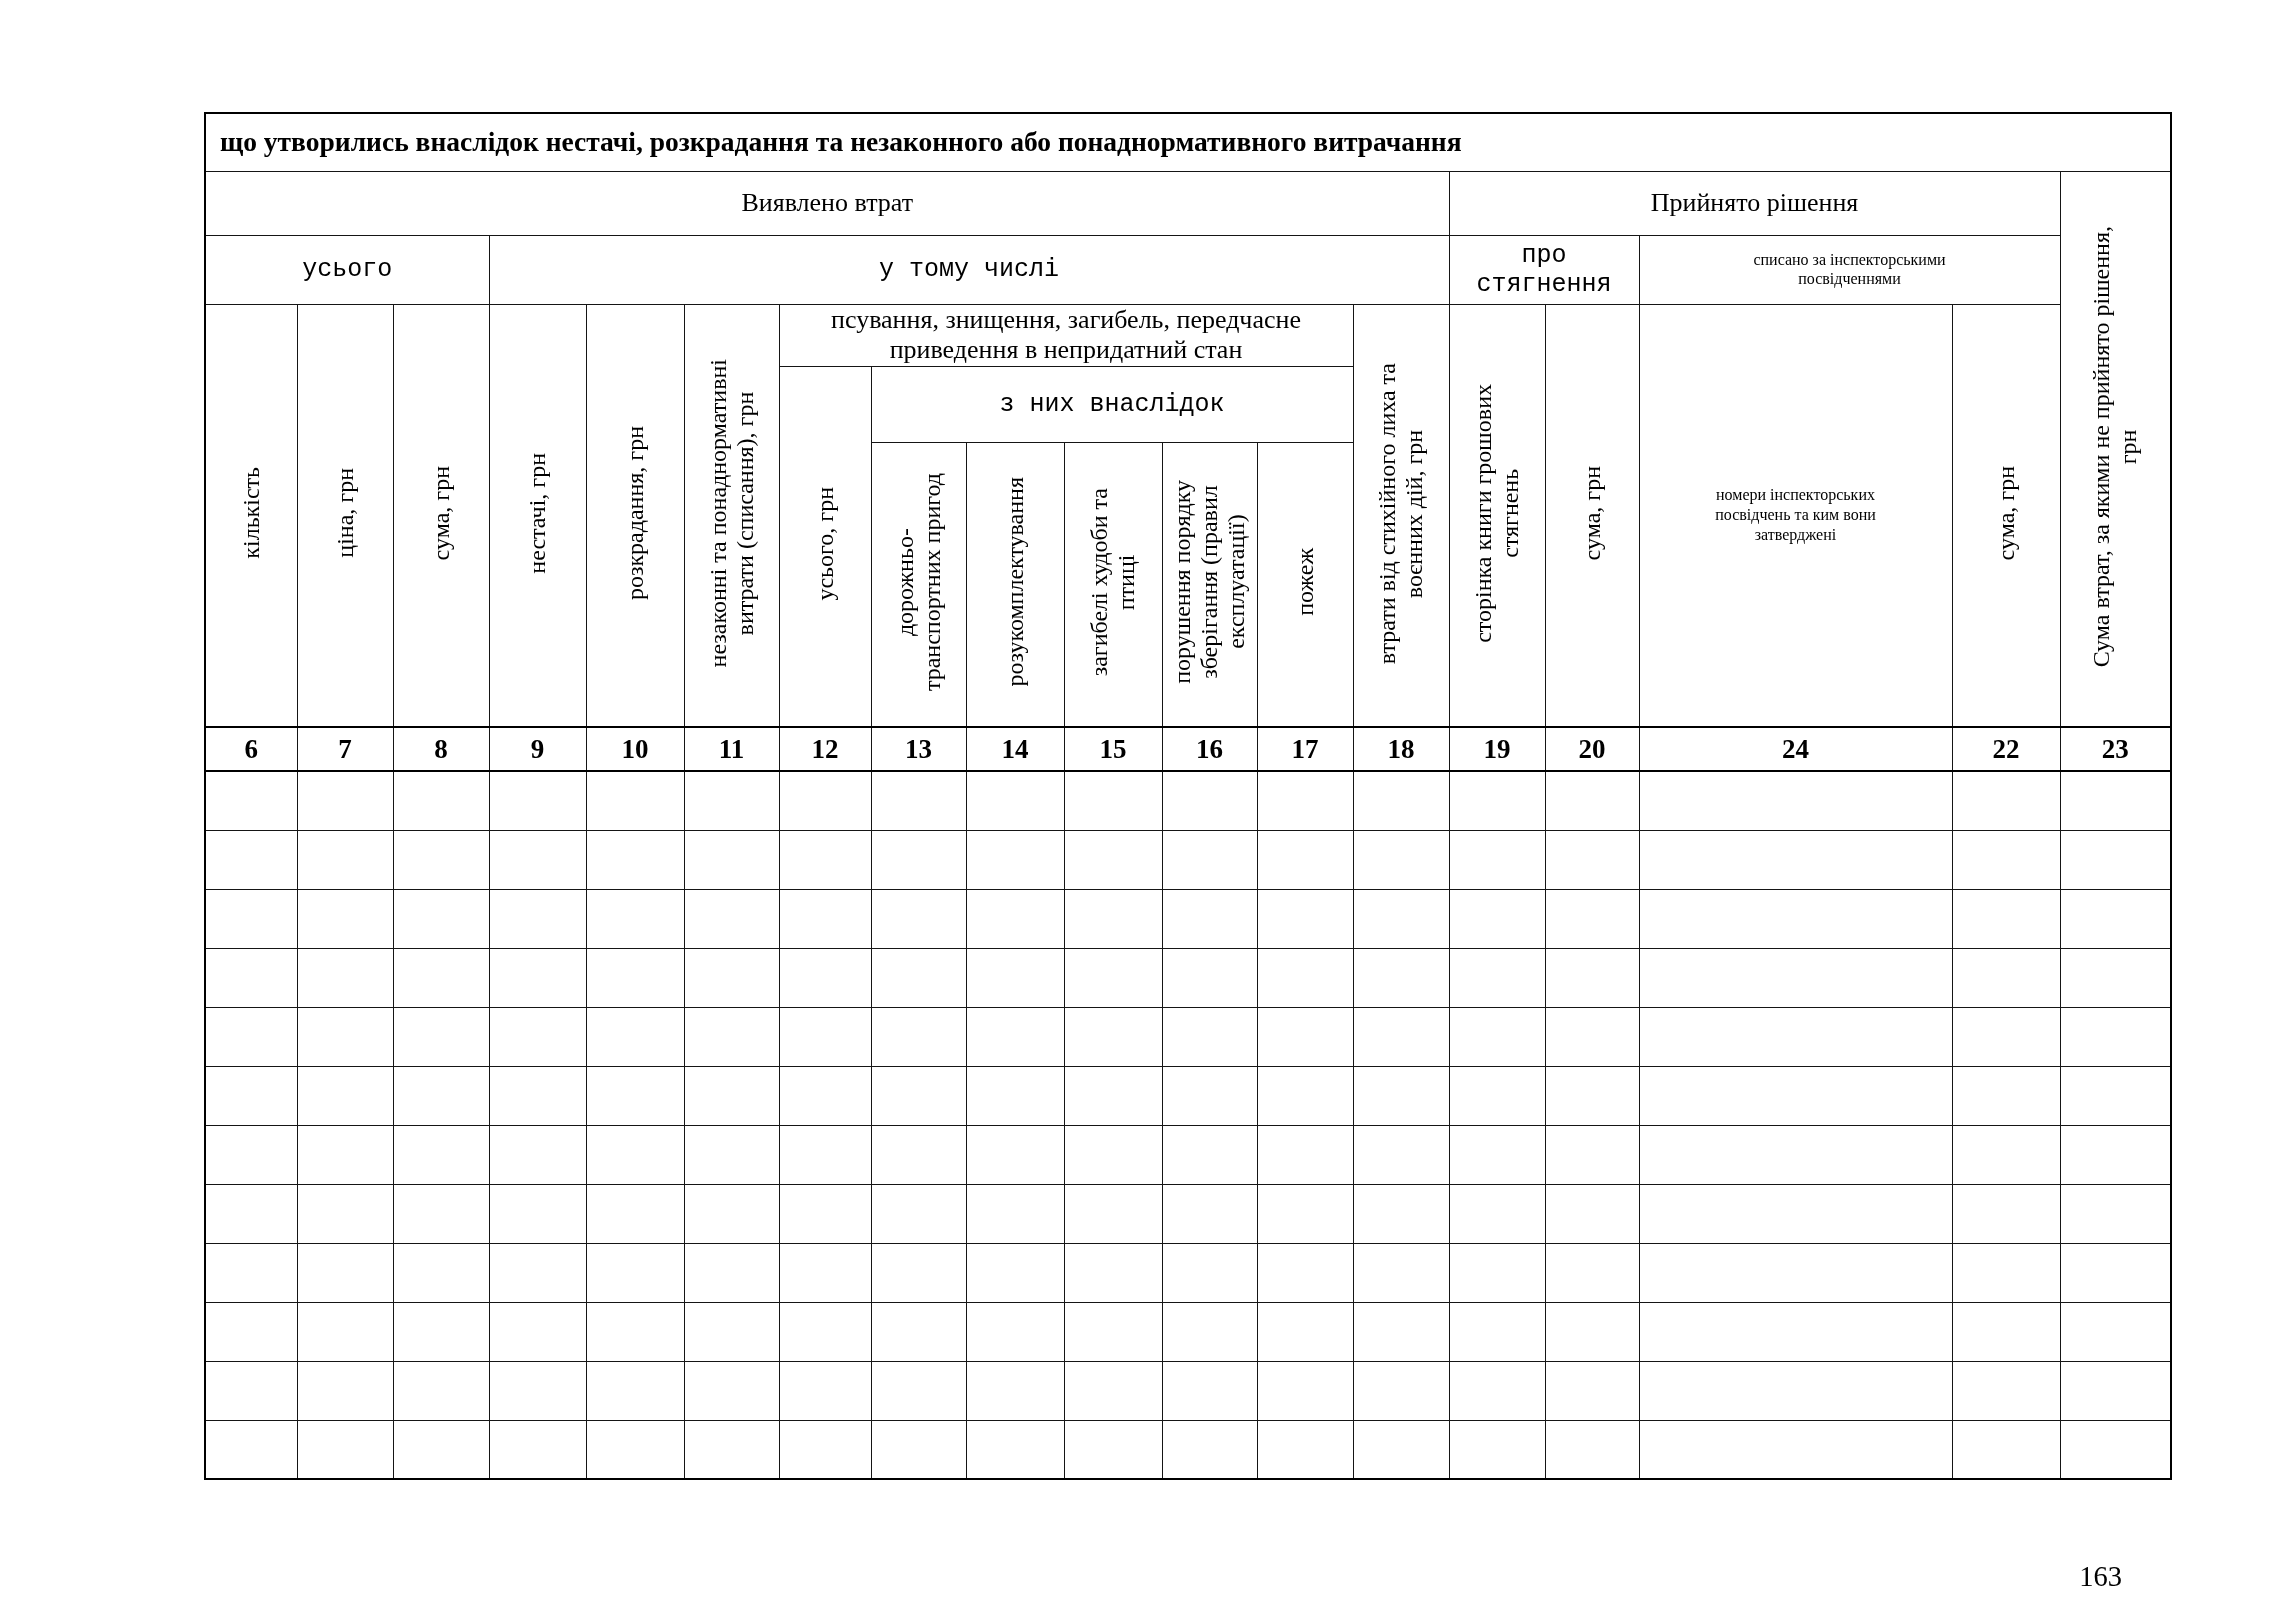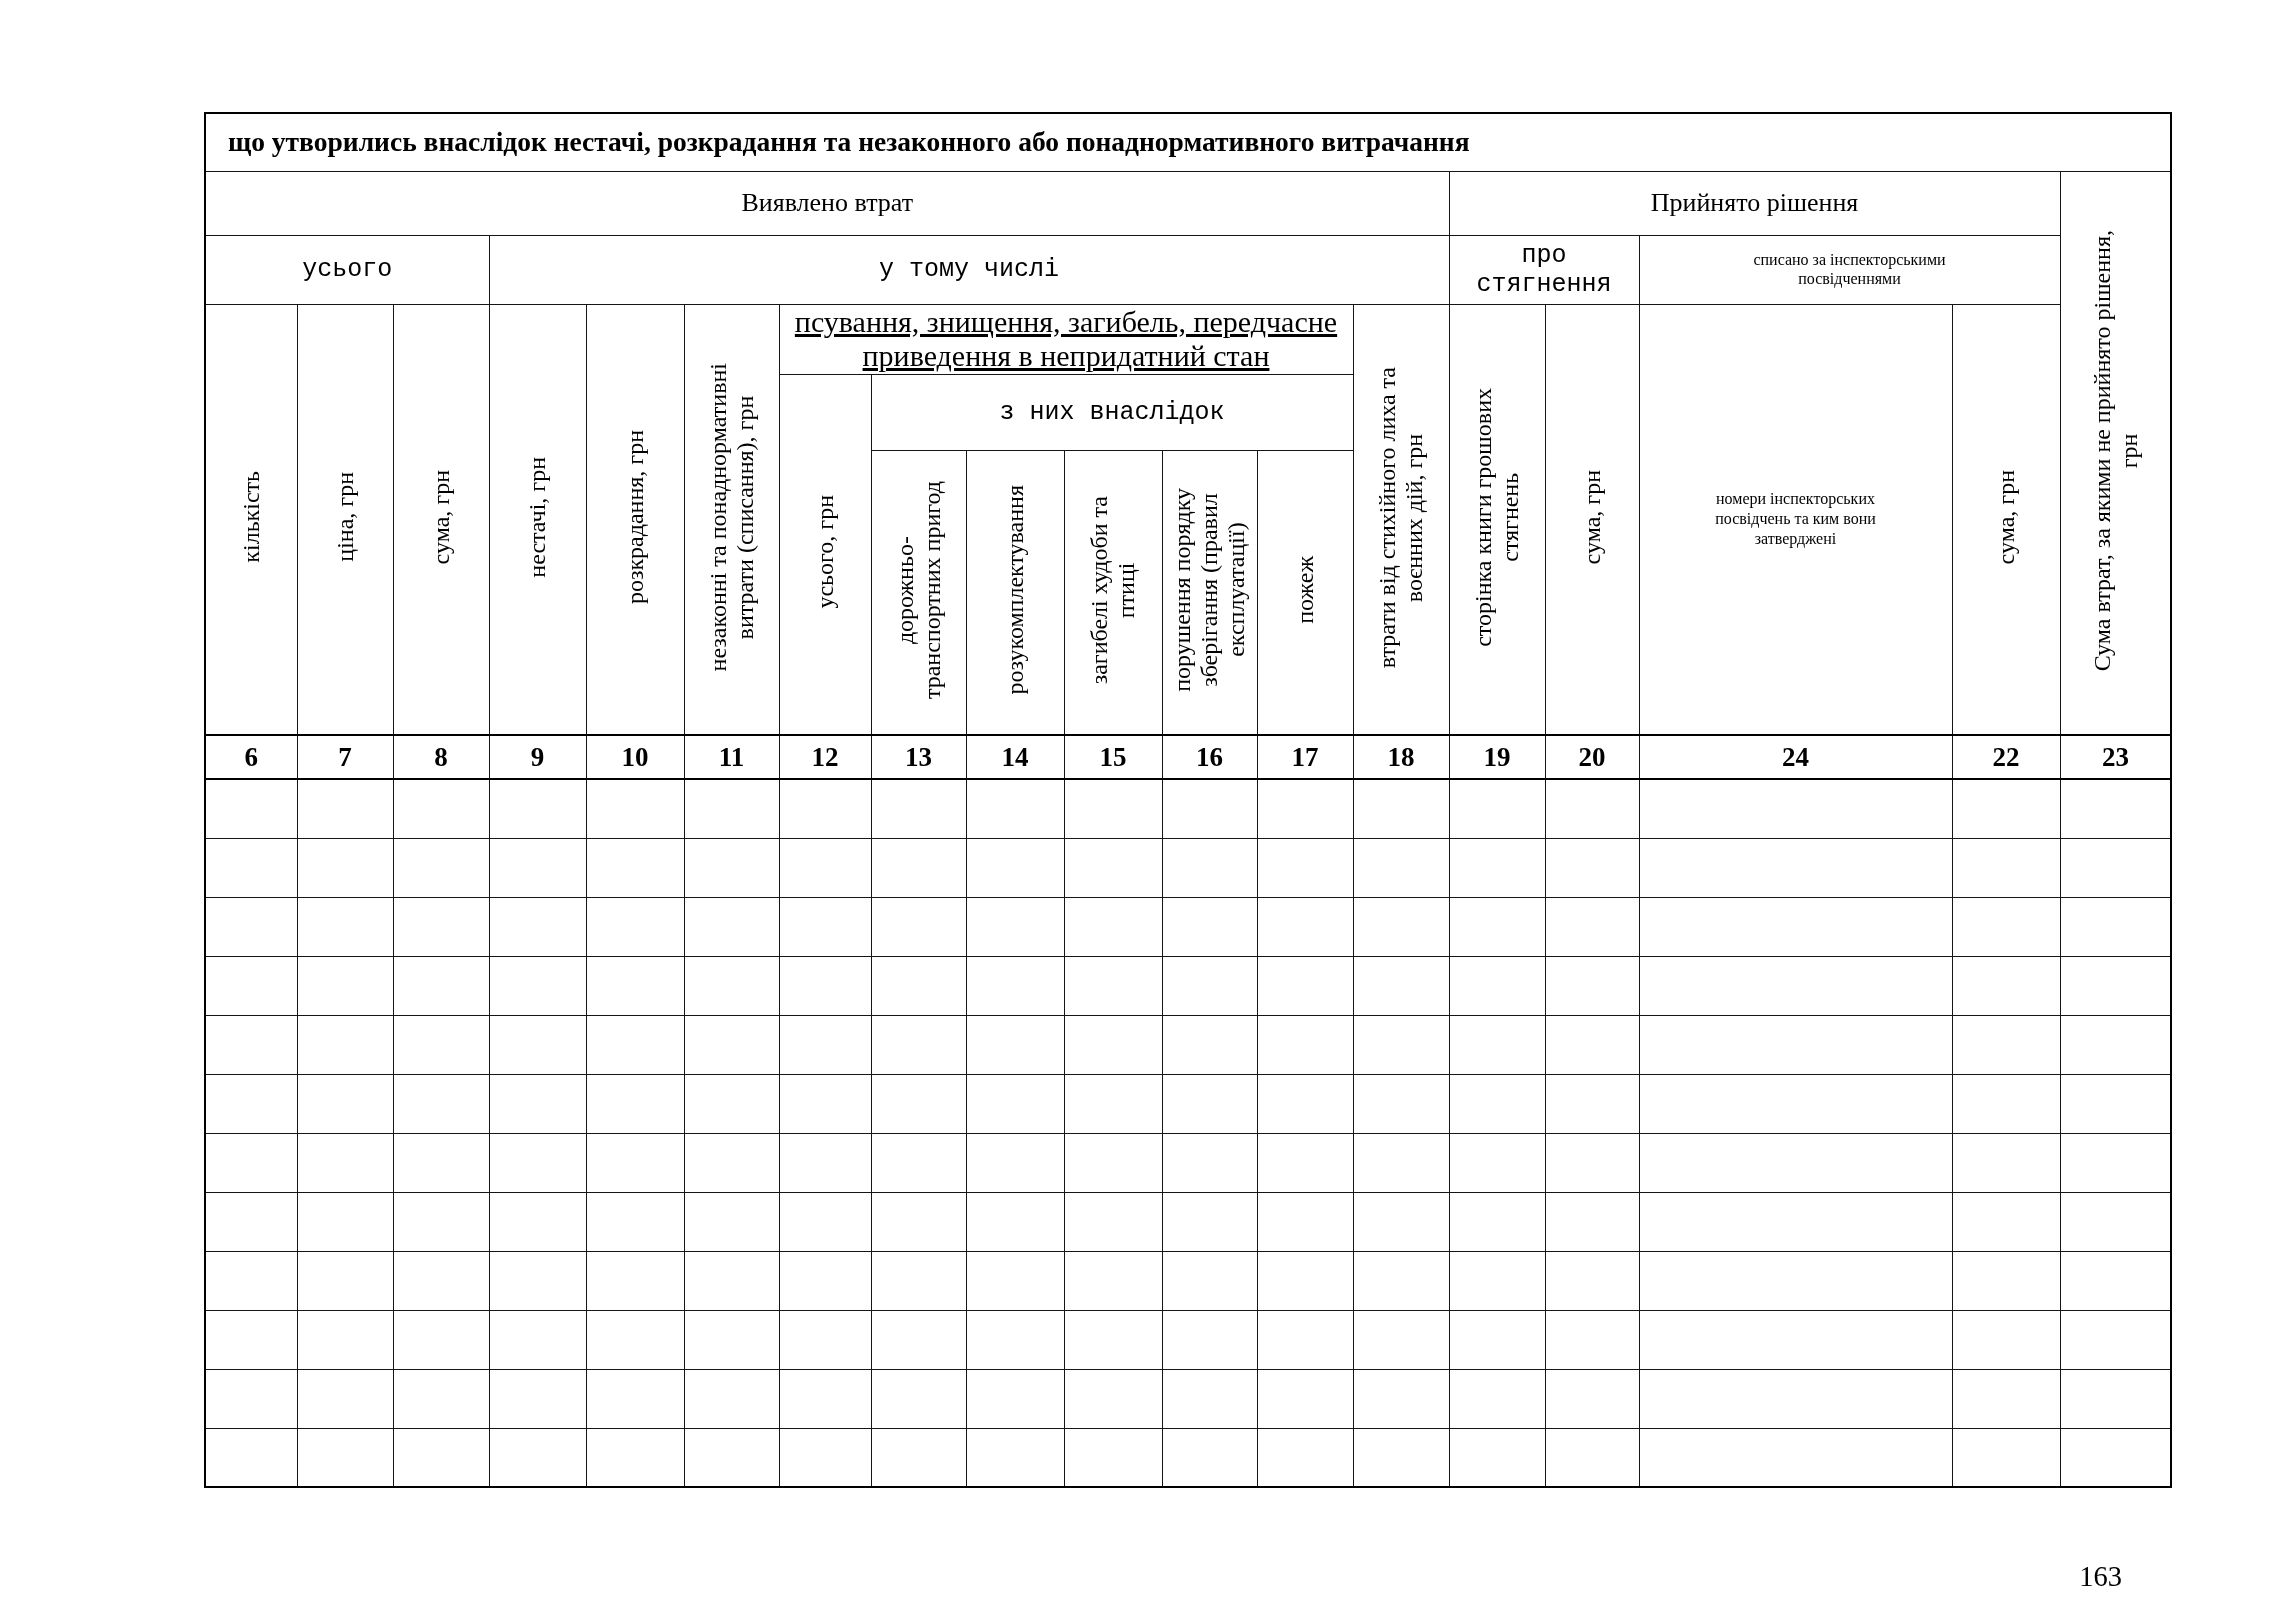--- a/index.html
+++ b/index.html
@@ -20,26 +20,26 @@
   tr.r-title{height:58px;}
   tr.r-b{height:64px;}
   tr.r-c{height:69px;}
   tr.r-d1{height:62px;}
   tr.r-d2{height:76px;}
   tr.r-d3{height:285px;}
   tr.r-num{height:44px;}
   tr.r-body{height:59px;}
   td.title-cell{
     text-align:left;font-weight:bold;font-size:27.5px;
-    padding-left:22px;white-space:nowrap;
+    padding-left:14px;white-space:nowrap;
   }
   td.grp{font-size:26px;}
   td.grp-small{font-size:25px;font-family:Liberation Mono, monospace;}
   td.spysano{font-size:16px;line-height:1.15;}
-  td.wrap2{font-size:30px;line-height:1.15;text-decoration:underline;}
+  td.wrap2{font-size:26px;line-height:1.15;}
   .pre{white-space:pre-line;}
   .v{
     display:inline-block;
     writing-mode:vertical-rl;
     transform:rotate(180deg);
     white-space:pre-line;
     font-size:24px;line-height:1.12;
     max-width:100%;
   }
   td.num{font-weight:bold;font-size:27px;}

